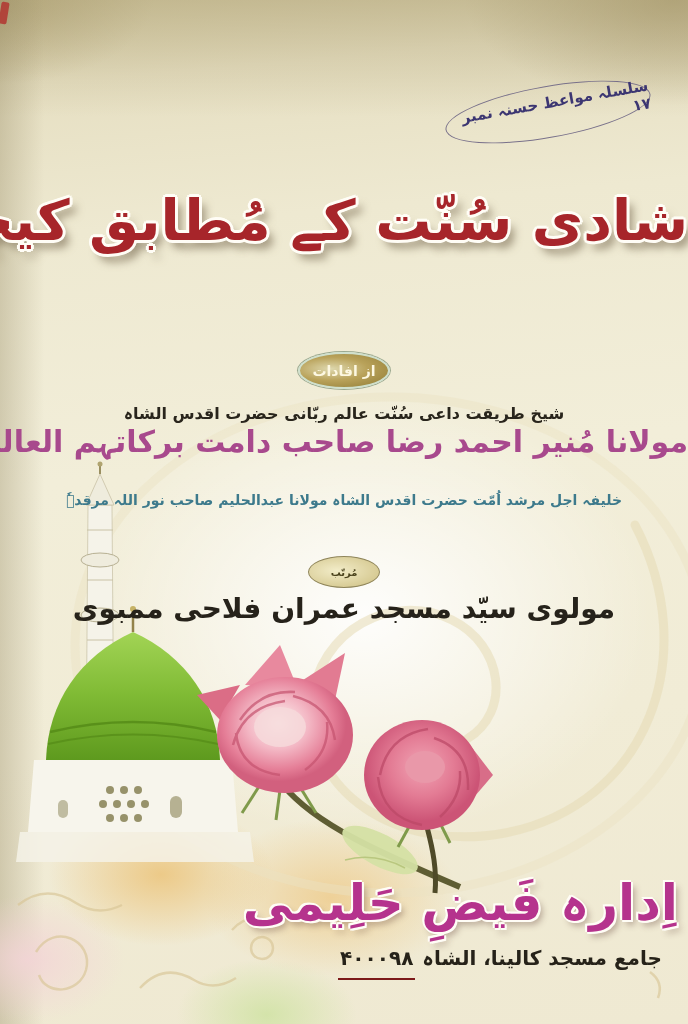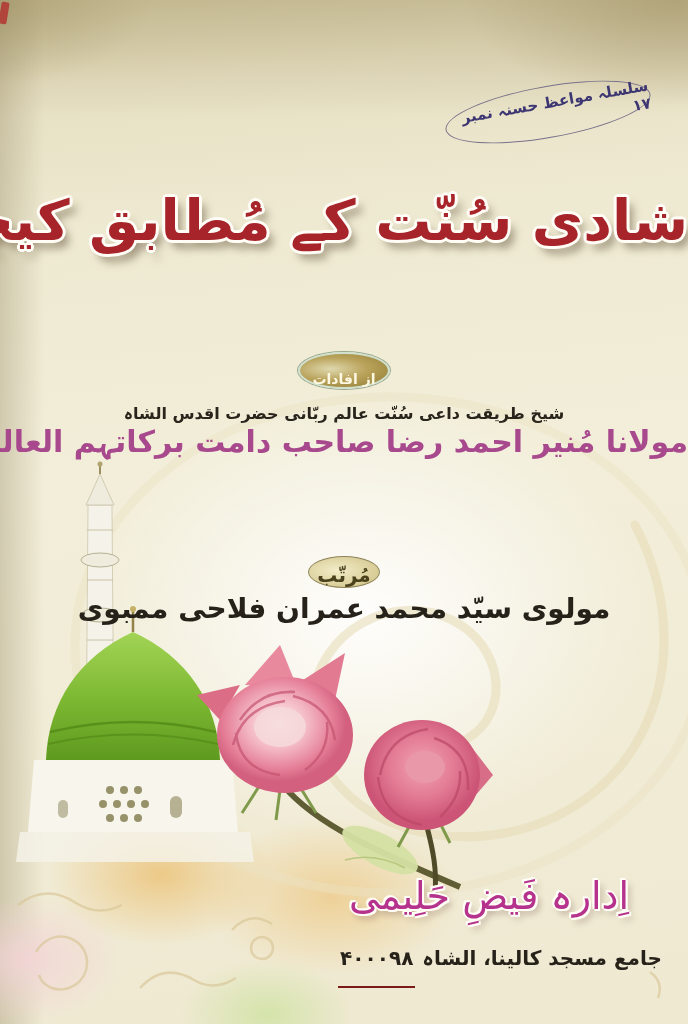--- a/index.html
+++ b/index.html
@@ -28,38 +28,38 @@
   .txt{position:absolute;left:0;right:0;text-align:center;white-space:nowrap;direction:rtl;}
   .series-badge{position:absolute;left:444px;top:86px;width:206px;height:50px;
     border:1.6px solid #78708a;border-radius:50%;transform:rotate(-10deg);
     display:flex;align-items:center;justify-content:center;}
   .series-badge span{color:#3c3672;font-size:15px;font-weight:bold;}
   .title{top:188px;font-size:56px;font-weight:bold;color:#a7252a;letter-spacing:-1px;
     text-shadow:-3px 0 0 #fffdf6,3px 0 0 #fffdf6,0 -3px 0 #fffdf6,0 3px 0 #fffdf6,
       -2px -2px 0 #fffdf6,2px -2px 0 #fffdf6,-2px 2px 0 #fffdf6,2px 2px 0 #fffdf6,
       6px 8px 9px rgba(110,95,70,.6);}
   .badge{position:absolute;left:50%;transform:translateX(-50%);border-radius:50%;
-    display:flex;align-items:flex-end;justify-content:center;}
+    display:flex;align-items:center;justify-content:center;}
   .from-badge{top:352px;width:88px;height:33px;
     background:radial-gradient(ellipse at 35% 45%,#ded8ae 0%,#b9a25a 45%,#8f7a33 100%);
     border:2px solid #cfe0cd;box-shadow:0 0 0 1px #9aa88f;}
   .from-badge span{color:#fdf8e2;font-size:14px;font-weight:bold;}
   .intro{top:398px;font-size:16px;font-weight:bold;color:#29251c;margin-top:6px;}
   .shaykh-name{top:424px;font-size:30px;font-weight:bold;color:#a8498d;}
   .shaykh-detail{top:492px;font-size:14px;font-weight:bold;color:#3d7a8c;}
   .compiler-badge{top:556px;width:70px;height:30px;
     background:radial-gradient(ellipse at 40% 45%,#f2ecc8,#d8cc96 70%,#b5a567);
     border:1.5px solid #8f855a;}
-  .compiler-badge span{color:#4a421c;font-size:20px;font-weight:bold;}
+  .compiler-badge span{color:#4a421c;font-size:10px;font-weight:bold;}
   .compiler-name{top:592px;font-size:28px;font-weight:bold;color:#26221a;}
-  .publisher{top:874px;left:300px;right:10px;font-size:38px;font-weight:normal;color:#b5338d;
+  .publisher{top:874px;left:300px;right:10px;font-size:50px;font-weight:bold;color:#b5338d;
     text-shadow:-2px 0 0 #fffdf6,2px 0 0 #fffdf6,0 -2px 0 #fffdf6,0 2px 0 #fffdf6,
       -2px -2px 0 #fffdf6,2px 2px 0 #fffdf6,4px 5px 6px rgba(120,90,80,.45);}
   .address{top:946px;left:290px;right:6px;font-size:20px;font-weight:bold;color:#262219;}
-  .postal{border-bottom:2.5px solid #7c1a1a;padding:0 2px 16px;display:inline-block;margin-left:28px;}
+  .postal{border-bottom:2.5px solid #7c1a1a;padding:0 2px 8px;display:inline-block;margin-left:28px;}
   svg{position:absolute;}
 </style>
 </head>
 <body>
 
 <div class="cover">
 
   <div class="layer top-shade"></div>
   <div class="layer left-shade"></div>
   <div class="layer gold-wash"></div>
@@ -180,25 +180,26 @@
     <span>سلسلہ مواعظ حسنہ نمبر ۱۷</span>
   </div>
 
   <div class="txt title">شادی سُنّت کے مُطابق کیجئے</div>
 
   <div class="badge from-badge">
     <span>از افادات</span>
   </div>
   <div class="txt intro">شیخ طریقت داعی سُنّت عالم ربّانی حضرت اقدس الشاہ</div>
   <div class="txt shaykh-name">مولانا مُنیر احمد رضا صاحب دامت برکاتہم العالیہ</div>
+  <div class="txt shaykh-detail">خلیفہ اجل مرشد اُمّت حضرت اقدس الشاہ مولانا عبدالحلیم صاحب نور اللہ مرقدہٗ</div>
 
   <div class="badge compiler-badge">
     <span>مُرتّب</span>
   </div>
-  <div class="txt compiler-name">مولوی سیّد محمد عمران فلاحی ممبوی</div>
+  <div class="txt compiler-name">مولوی سیّد مسجد عمران فلاحی ممبوی</div>
 
   <div class="txt publisher">اِدارہ فَیضِ حَلِیمی</div>
   <div class="txt address">
     <span>جامع مسجد کالینا، الشاہ</span>
     <span> </span>
     <span class="postal">۴۰۰۰۹۸</span>
   </div>
 
 </div>
 

